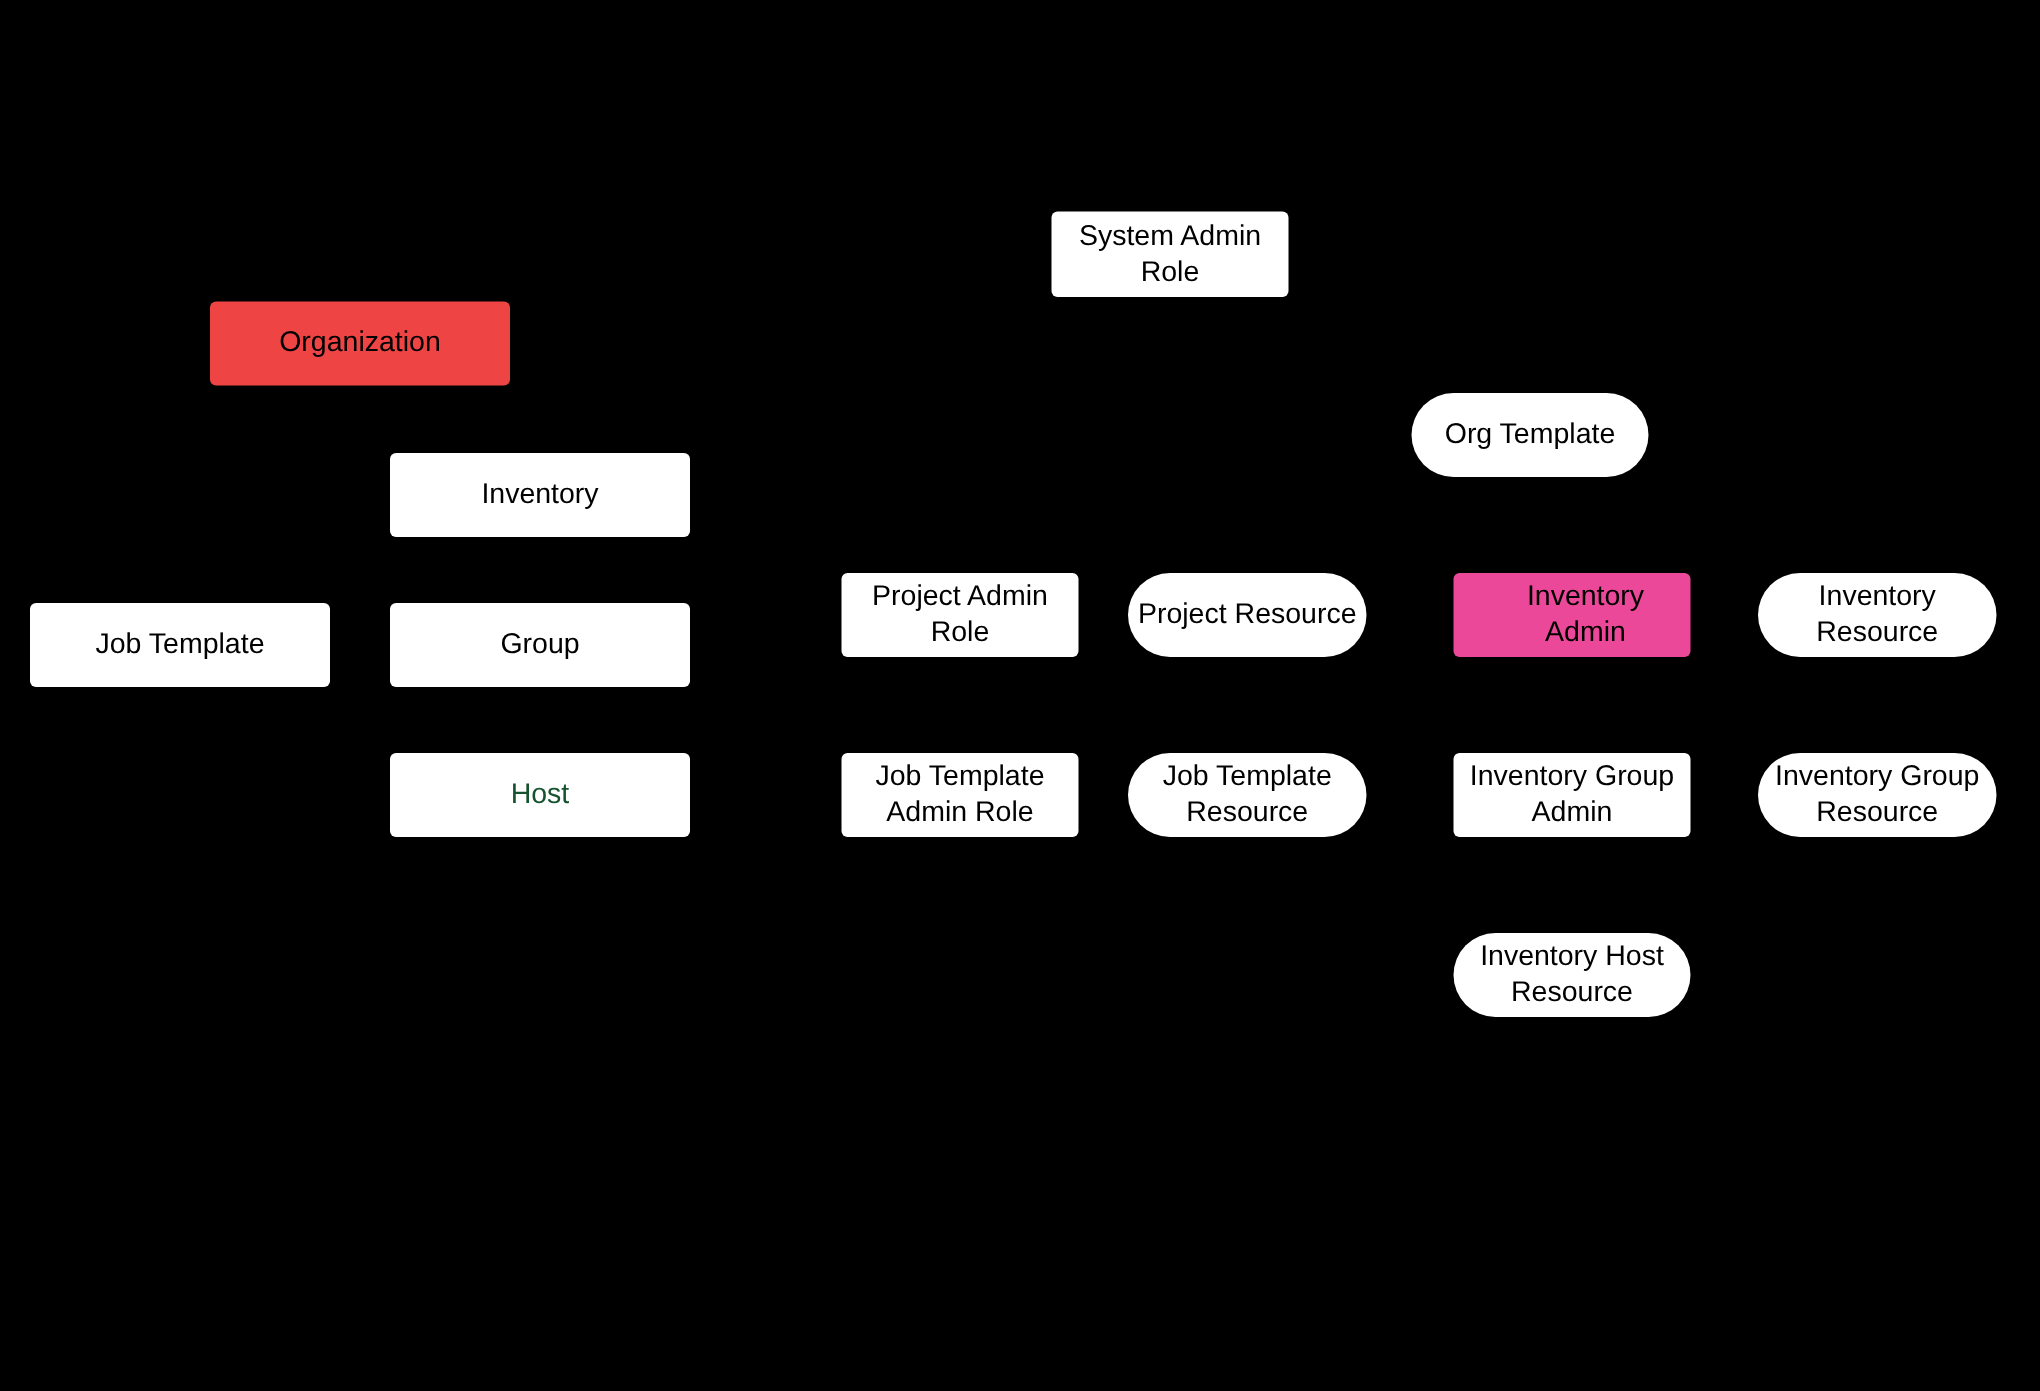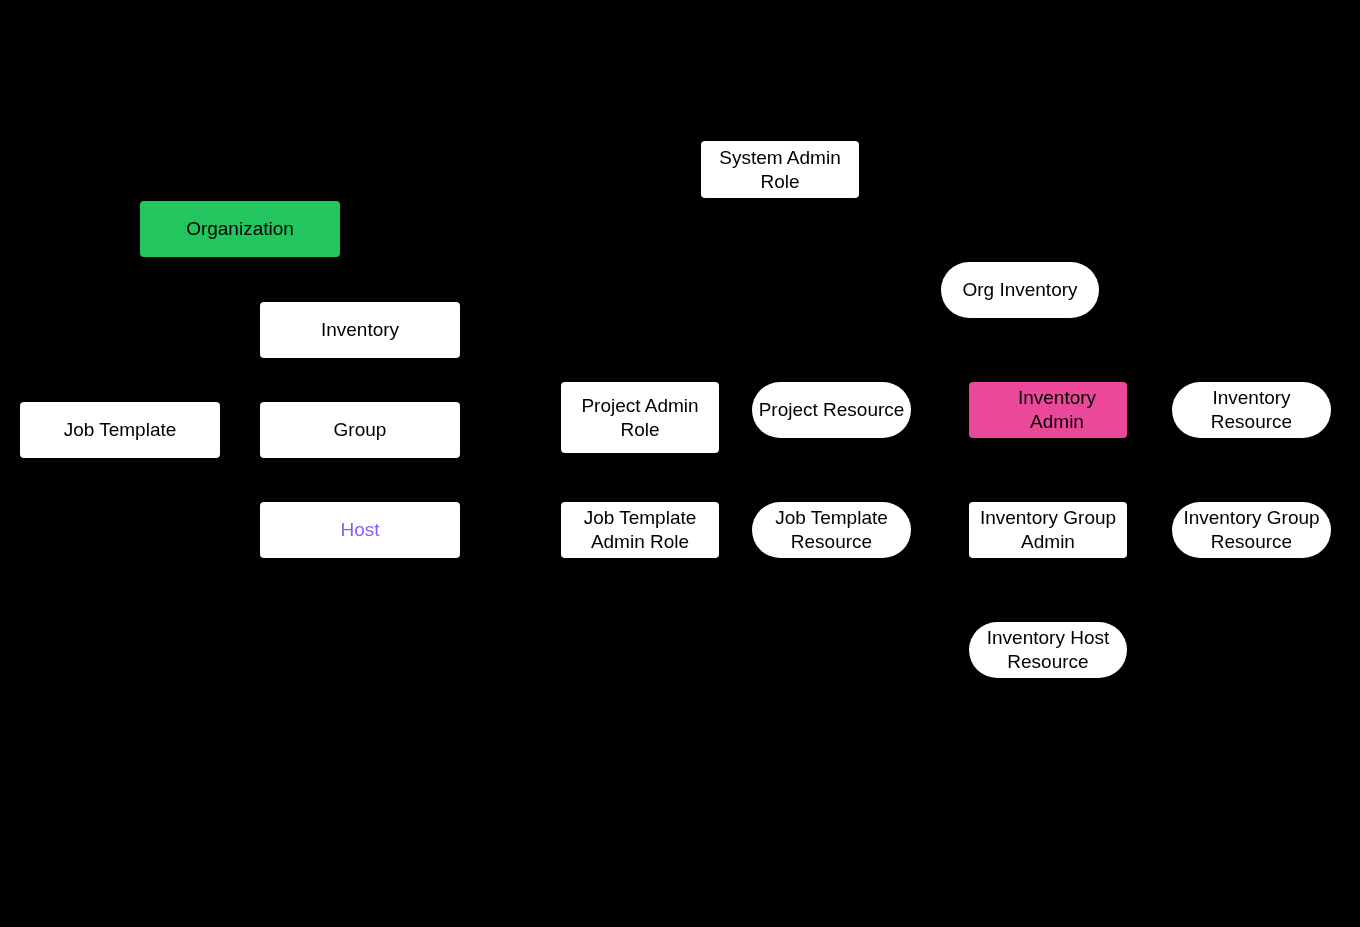--- a/index.html
+++ b/index.html
@@ -36,43 +36,43 @@
   }
   .node span {
     display: block;
     white-space: pre-line;
   }
 </style>
 </head>
 <body>
 
 <div id="canvas" style="background: rgb(0, 0, 0);">
-    <div class="node rect" style="left: 140px; top: 201px; width: 200px; height: 56px; background: #22c55e; color: rgb(0, 0, 0);">
+    <div class="node rect" style="left: 140px; top: 201px; width: 200px; height: 56px; background: #ef4444; color: rgb(0, 0, 0);">
       <span>Organization</span>
     </div>
     <div class="node rect" style="left: 260px; top: 302px; width: 200px; height: 56px; background: rgb(255, 255, 255); color: rgb(0, 0, 0);">
       <span>Inventory</span>
     </div>
     <div class="node rect" style="left: 20px; top: 402px; width: 200px; height: 56px; background: rgb(255, 255, 255); color: rgb(0, 0, 0);">
       <span>Job Template</span>
     </div>
     <div class="node rect" style="left: 260px; top: 402px; width: 200px; height: 56px; background: rgb(255, 255, 255); color: rgb(0, 0, 0);">
       <span>Group</span>
     </div>
-    <div class="node rect" style="left: 260px; top: 502px; width: 200px; height: 56px; background: rgb(255, 255, 255); color: #8b5cf6;">
+    <div class="node rect" style="left: 260px; top: 502px; width: 200px; height: 56px; background: rgb(255, 255, 255); color: #14532d;">
       <span>Host</span>
     </div>
     <div class="node rect" style="left: 701px; top: 141px; width: 158px; height: 57px; background: rgb(255, 255, 255); color: rgb(0, 0, 0);">
       <span>System Admin
 Role</span>
     </div>
     <div class="node pill" style="left: 941px; top: 262px; width: 158px; height: 56px; background: rgb(255, 255, 255); color: rgb(0, 0, 0);">
-      <span>Org Inventory</span>
+      <span>Org Template</span>
     </div>
-    <div class="node rect" style="left: 561px; top: 382px; width: 158px; height: 71px; background: rgb(255, 255, 255); color: rgb(0, 0, 0);">
+    <div class="node rect" style="left: 561px; top: 382px; width: 158px; height: 56px; background: rgb(255, 255, 255); color: rgb(0, 0, 0);">
       <span>Project Admin
 Role</span>
     </div>
     <div class="node pill" style="left: 752px; top: 382px; width: 159px; height: 56px; background: rgb(255, 255, 255); color: rgb(0, 0, 0);">
       <span>Project Resource</span>
     </div>
     <div class="node rect" style="left: 969px; top: 382px; width: 158px; height: 56px; background: #ec4899; color: rgb(0, 0, 0); padding-left: 24px;">
       <span>Inventory Admin</span>
     </div>
     <div class="node pill" style="left: 1172px; top: 382px; width: 159px; height: 56px; background: rgb(255, 255, 255); color: rgb(0, 0, 0);">

